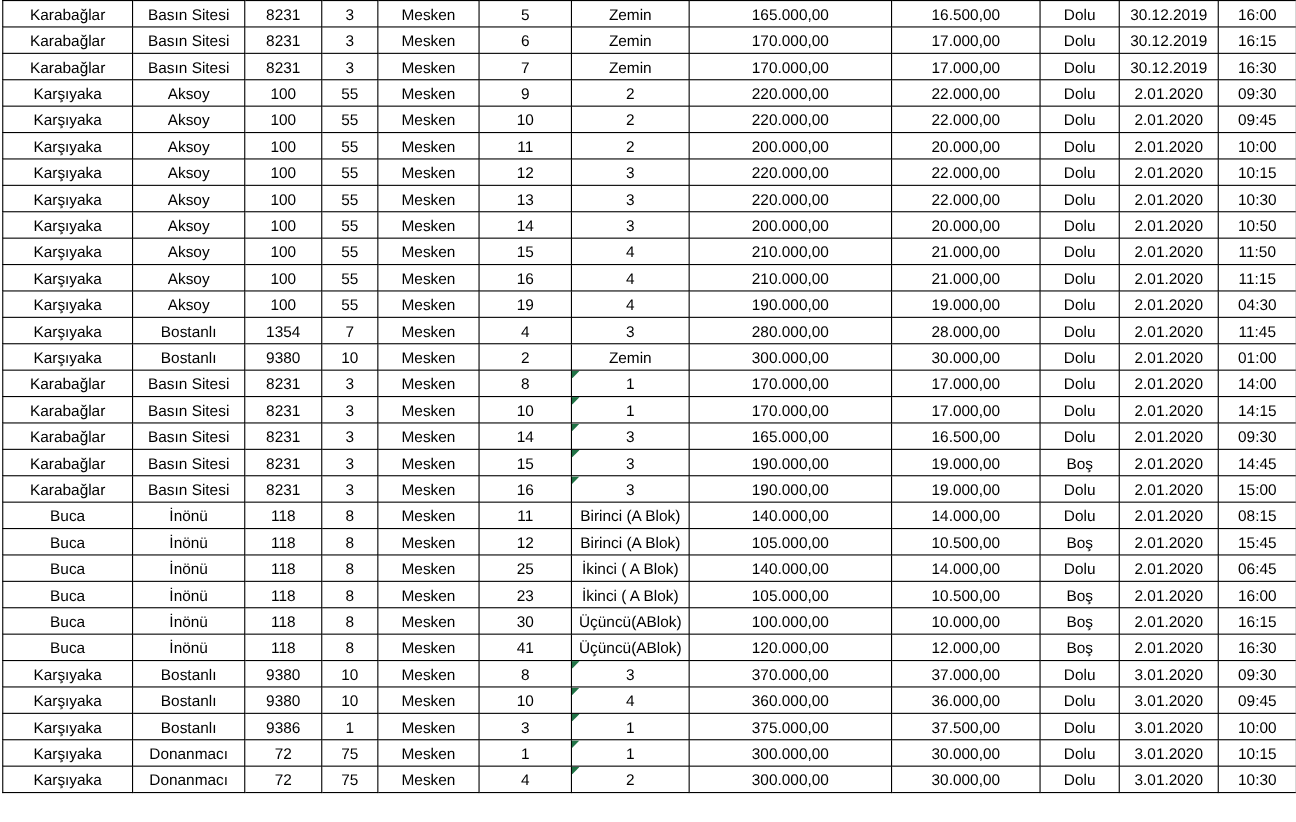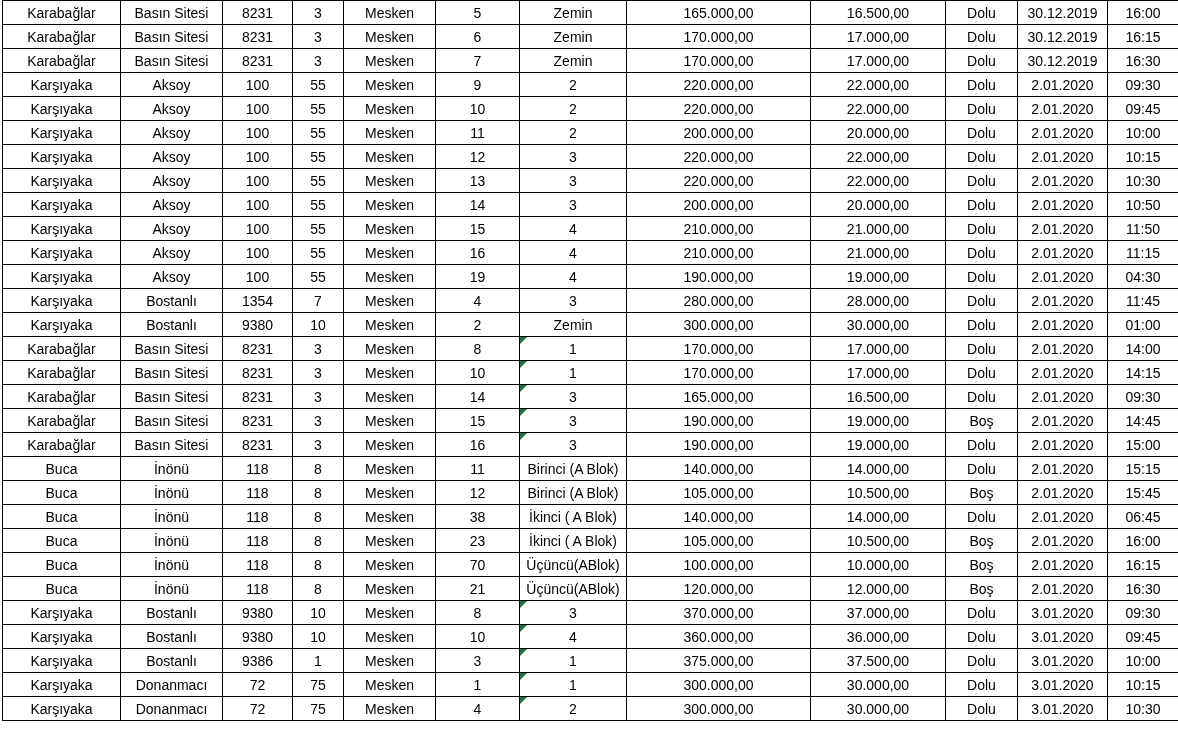--- a/index.html
+++ b/index.html
@@ -349,21 +349,21 @@
           <td>İnönü</td>
           <td>118</td>
           <td>8</td>
           <td>Mesken</td>
           <td>11</td>
           <td>Birinci (A Blok)</td>
           <td>140.000,00</td>
           <td>14.000,00</td>
           <td>Dolu</td>
           <td>2.01.2020</td>
-          <td>15:15</td>
+          <td>08:15</td>
         </tr>
         <tr>
           <td>Buca</td>
           <td>İnönü</td>
           <td>118</td>
           <td>8</td>
           <td>Mesken</td>
           <td>12</td>
           <td>Birinci (A Blok)</td>
           <td>105.000,00</td>
@@ -371,21 +371,21 @@
           <td>Boş</td>
           <td>2.01.2020</td>
           <td>15:45</td>
         </tr>
         <tr>
           <td>Buca</td>
           <td>İnönü</td>
           <td>118</td>
           <td>8</td>
           <td>Mesken</td>
-          <td>38</td>
+          <td>25</td>
           <td>İkinci ( A Blok)</td>
           <td>140.000,00</td>
           <td>14.000,00</td>
           <td>Dolu</td>
           <td>2.01.2020</td>
           <td>06:45</td>
         </tr>
         <tr>
           <td>Buca</td>
           <td>İnönü</td>
@@ -399,35 +399,35 @@
           <td>Boş</td>
           <td>2.01.2020</td>
           <td>16:00</td>
         </tr>
         <tr>
           <td>Buca</td>
           <td>İnönü</td>
           <td>118</td>
           <td>8</td>
           <td>Mesken</td>
-          <td>70</td>
+          <td>30</td>
           <td>Üçüncü(ABlok)</td>
           <td>100.000,00</td>
           <td>10.000,00</td>
           <td>Boş</td>
           <td>2.01.2020</td>
           <td>16:15</td>
         </tr>
         <tr>
           <td>Buca</td>
           <td>İnönü</td>
           <td>118</td>
           <td>8</td>
           <td>Mesken</td>
-          <td>21</td>
+          <td>41</td>
           <td>Üçüncü(ABlok)</td>
           <td>120.000,00</td>
           <td>12.000,00</td>
           <td>Boş</td>
           <td>2.01.2020</td>
           <td>16:30</td>
         </tr>
         <tr>
           <td>Karşıyaka</td>
           <td>Bostanlı</td>

